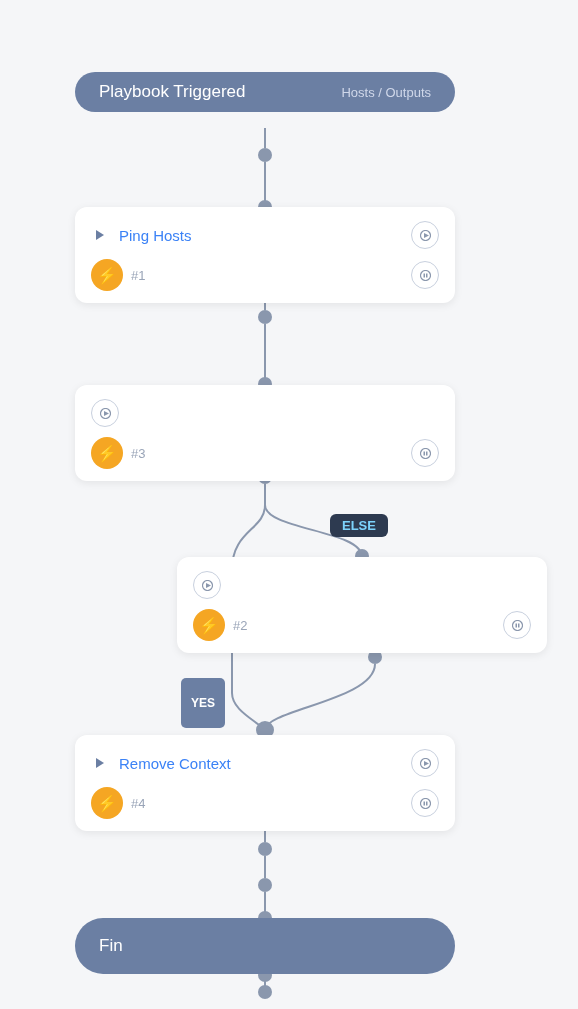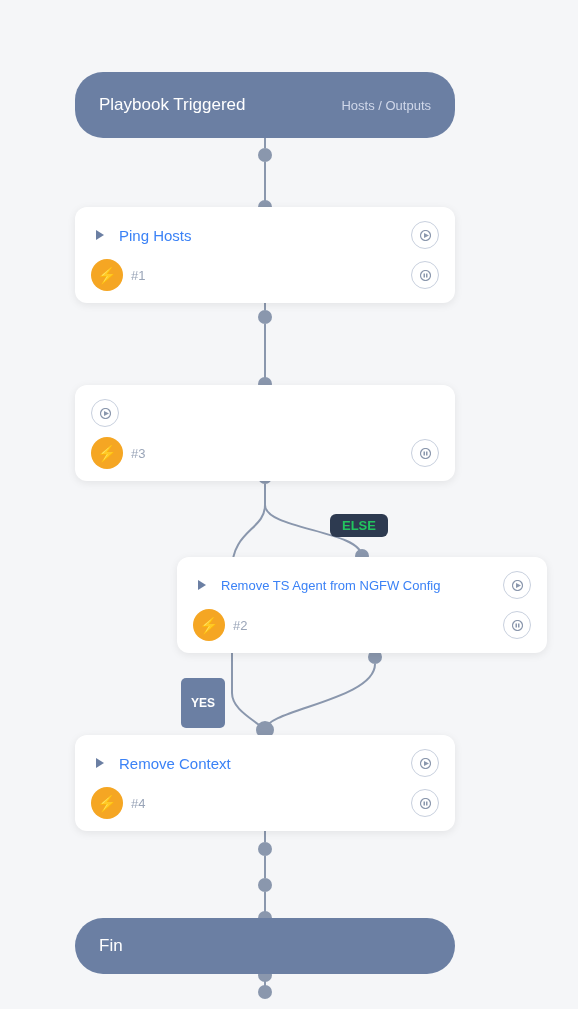--- a/index.html
+++ b/index.html
@@ -17,21 +17,21 @@
       width: 578px;
       min-height: 1009px;
     }
 
     
     .node-trigger {
       position: absolute;
       left: 75px;
       top: 72px;
       width: 380px;
-      height: 66px;
+      height: 40px;
       background: #6b7fa3;
       border-radius: 28px;
       display: flex;
       align-items: center;
       padding: 0 24px;
       justify-content: space-between;
     }
     .node-trigger-title {
       color: #fff;
       font-size: 17px;
@@ -183,21 +183,21 @@
       height: 1009px;
       pointer-events: none;
     }
 
     
     .else-badge {
       position: absolute;
       left: 330px;
       top: 514px;
       background: #2d3a50;
-      color: #22c55e;
+      color: #7dd3fc;
       font-size: 13px;
       font-weight: 600;
       padding: 4px 12px;
       border-radius: 6px;
     }
 
     
     .yes-badge {
       position: absolute;
       left: 181px;
@@ -319,28 +319,20 @@
       </div>
     </div>
   </div>
 
   <div class="else-badge">ELSE</div>
 
   <div class="yes-badge">YES</div>
 
   <div class="node-card card-remove">
     <div class="node-header">
-      <div class="node-header-left">
-        <div class="chevron-icon">
-          <svg width="14" height="14" viewBox="0 0 14 14">
-              <polygon points="3,2 11,7 3,12" fill="#6b7fa3"></polygon>
-            </svg>
-        </div>
-        <span class="node-title" style="font-size:13px;white-space:nowrap;overflow:hidden;text-overflow:ellipsis;max-width:240px;">Remove TS Agent from NGFW Config</span>
-      </div>
       <div class="icon-btns">
         <div class="icon-btn">
           <svg width="11" height="11" viewBox="0 0 11 11">
               <circle cx="5.5" cy="5.5" r="5" stroke="#8a97ad" stroke-width="1.2" fill="none"></circle>
               <polygon points="4,3 9,5.5 4,8" fill="#8a97ad"></polygon>
             </svg>
         </div>
       </div>
     </div>
     <div class="node-footer">

